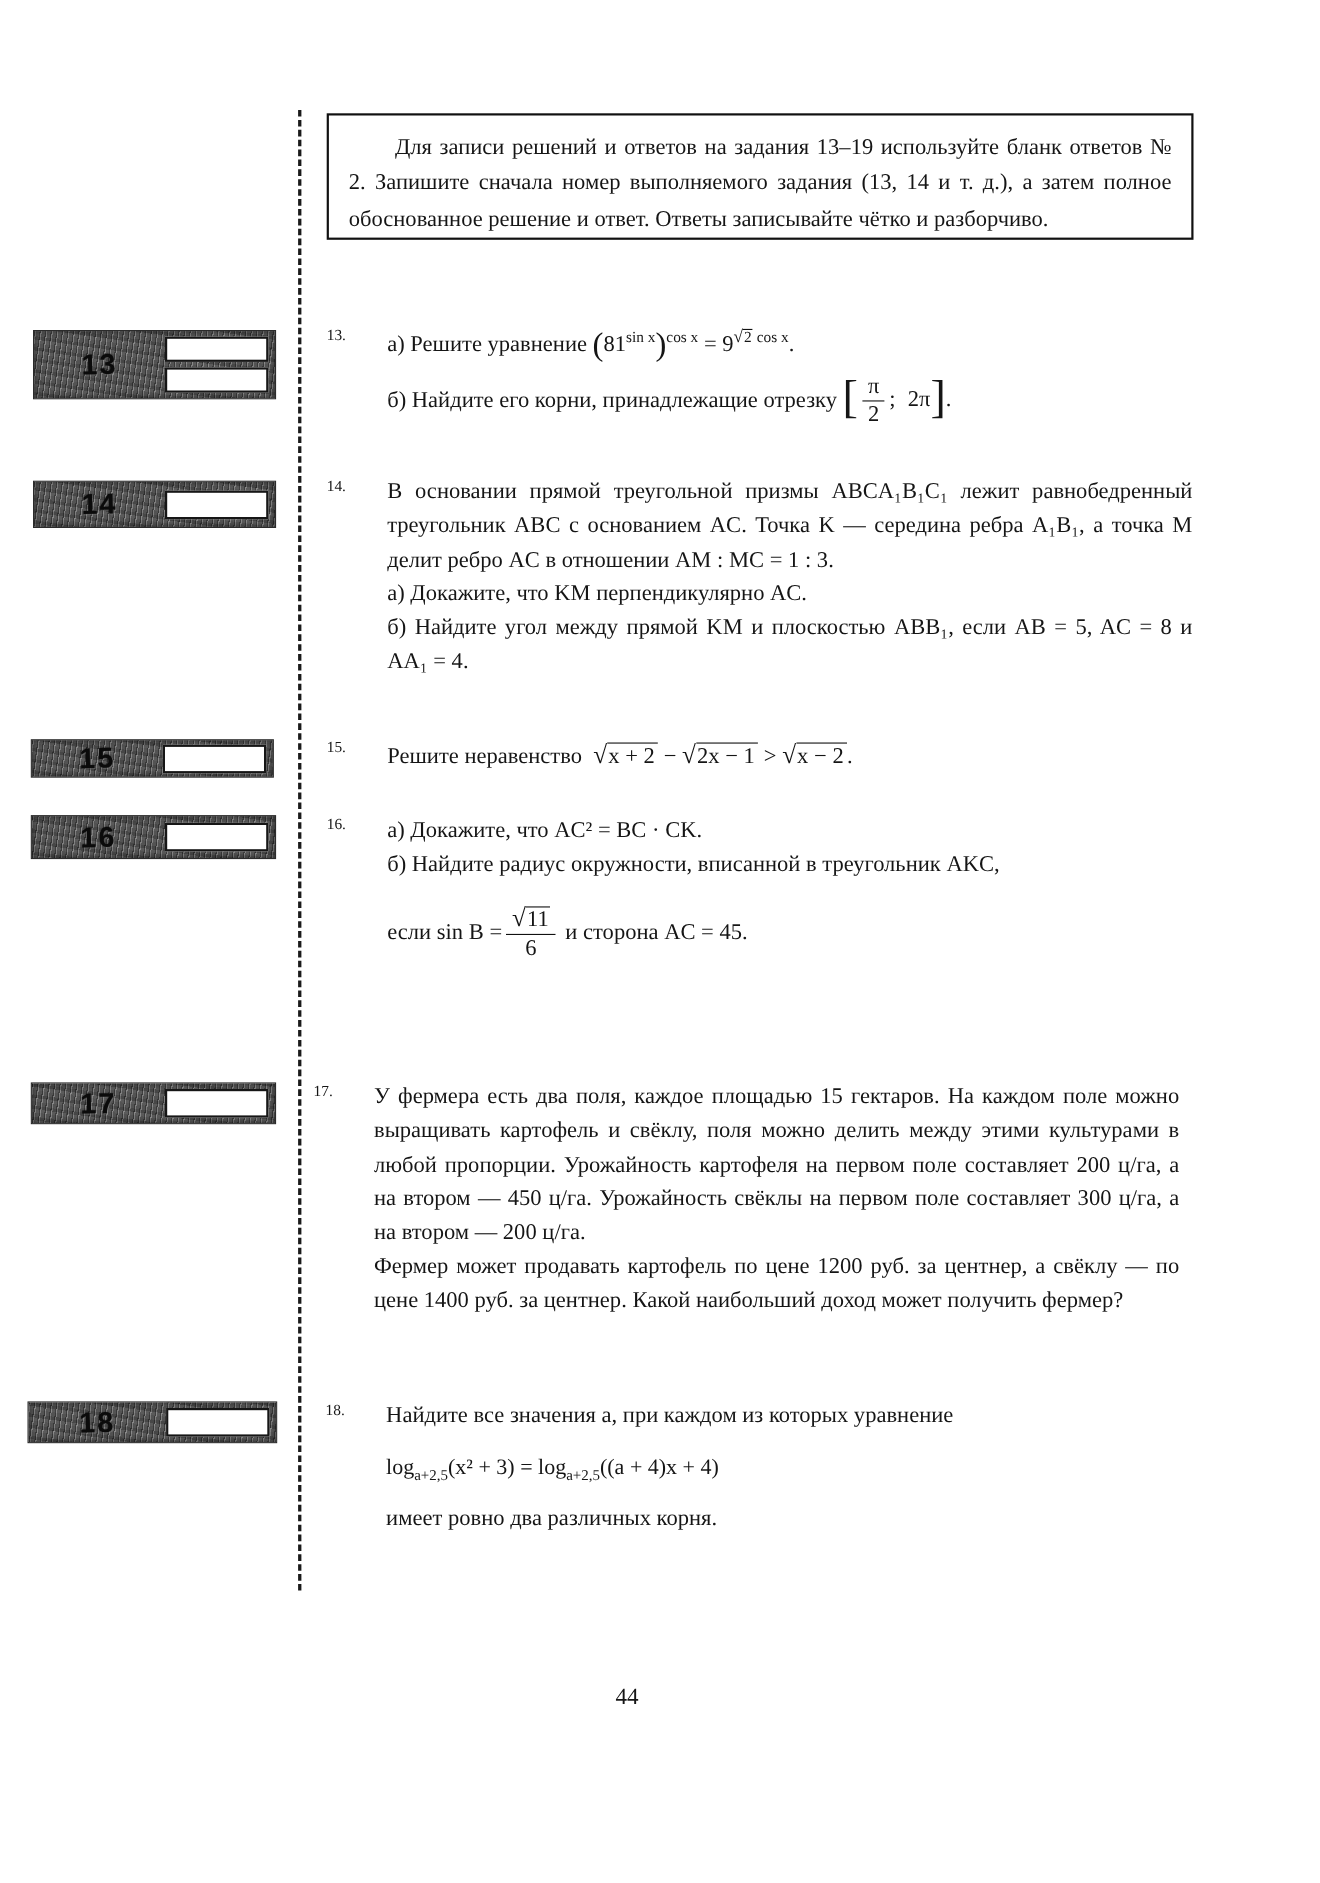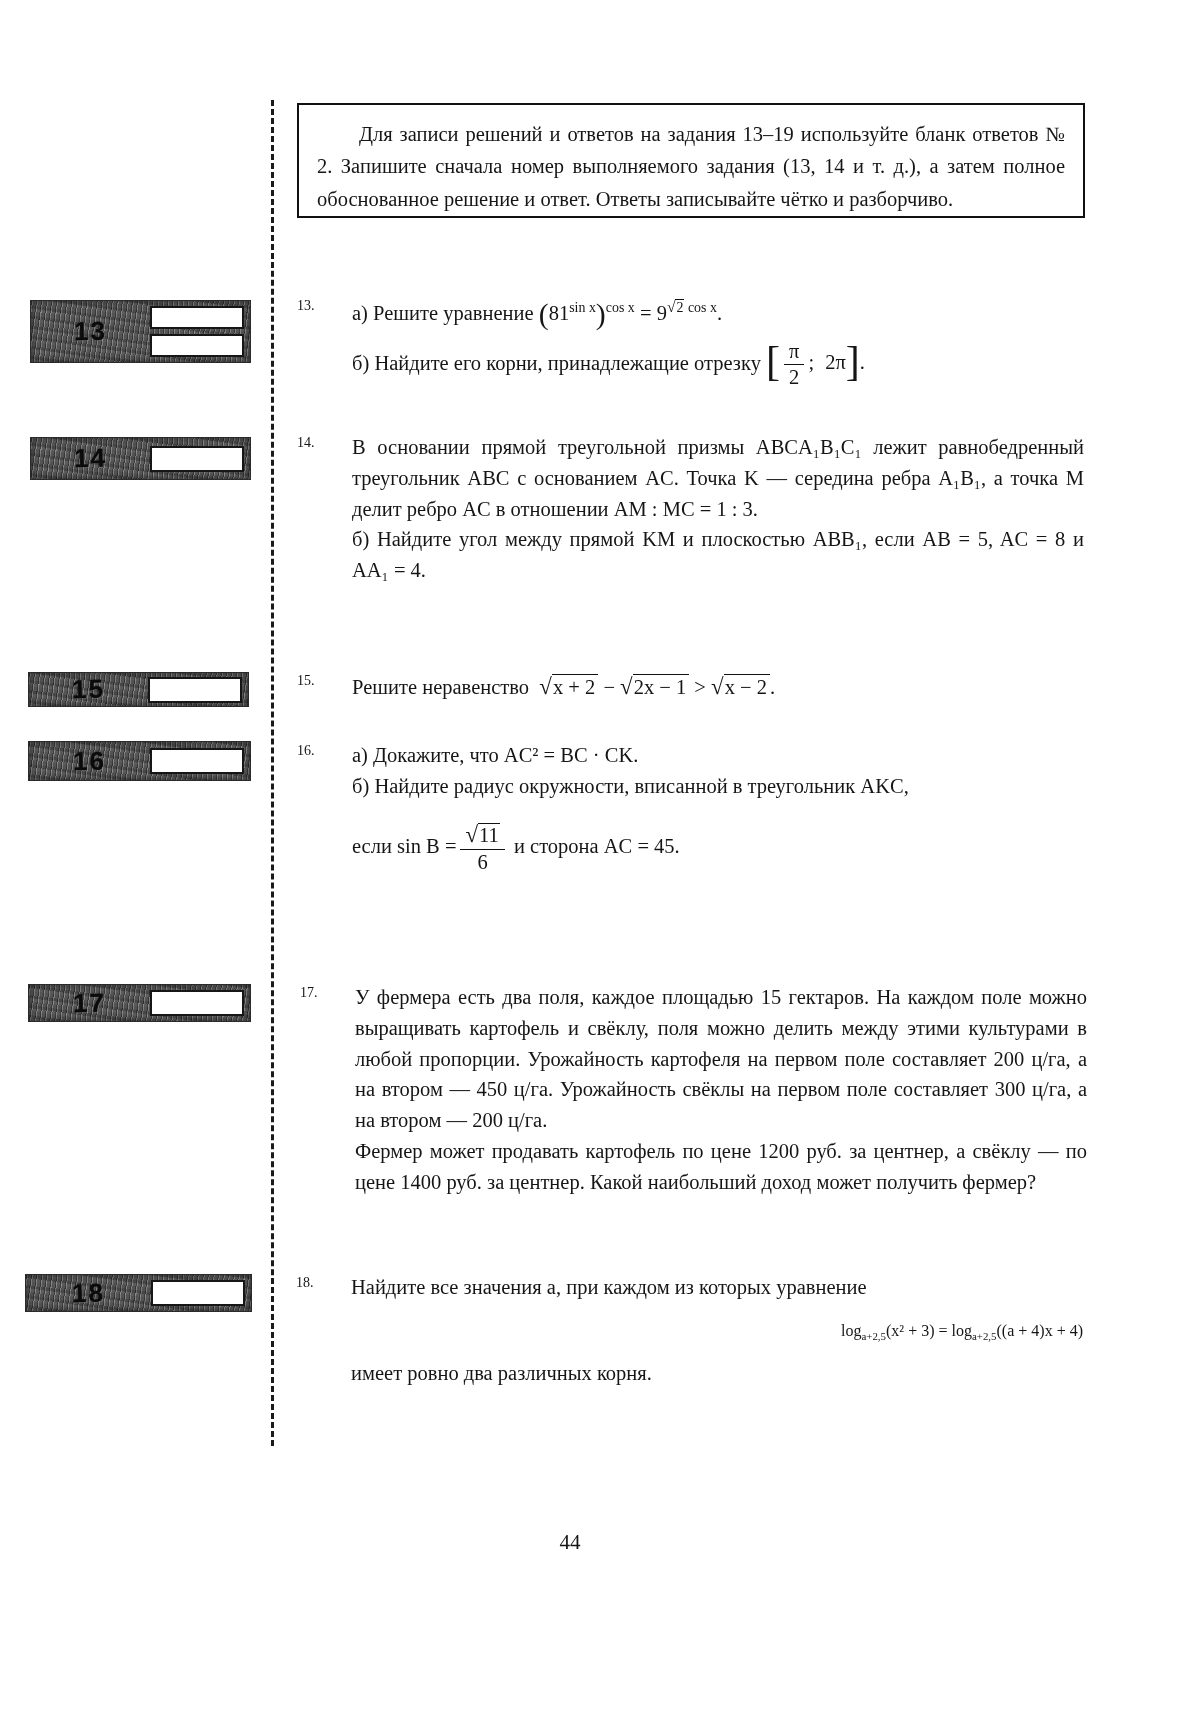--- a/index.html
+++ b/index.html
@@ -28,21 +28,21 @@
   .frac .fd{display:block;border-top:1.8px solid #111;padding:2px 5px 0}
 
   .sqrt{white-space:nowrap}
   .sq-sg{font-size:1.12em}
   .rd{border-top:1.8px solid #111;padding:1px 3px 0 1px}
   .rd2{border-top:1.5px solid #111;padding:0 1px}
 
   .bigp{font-size:1.45em;vertical-align:-.12em;line-height:0}
   .bigbr{font-size:2.05em;vertical-align:-.14em;line-height:0}
 
-  .eqline{text-align:right;margin-top:16px;margin-bottom:14px;font-size:16px}
+  .eqline{text-align:left;margin-top:16px;margin-bottom:14px;font-size:20px}
 
   .mbox{position:absolute;display:flex;align-items:center;border:1px solid #2b2b2b;
         box-sizing:border-box;
         background:
           repeating-linear-gradient(98deg,rgba(15,15,15,.55) 0 1px,rgba(200,200,200,.22) 1px 2px,rgba(55,55,55,.45) 2px 5px),
           repeating-linear-gradient(8deg,#787878 0 3px,#545454 3px 6px,#6a6a6a 6px 10px);
         box-shadow:inset 0 0 7px rgba(0,0,0,.55)}
   .mnum{flex:1;text-align:center;font-family:"Liberation Sans",sans-serif;font-weight:700;
         font-size:26px;color:#0b0b0b;letter-spacing:2px;transform:rotate(-1.2deg);
         text-shadow:0 0 2px rgba(0,0,0,.6),1px 1px 0 rgba(255,255,255,.18)}
@@ -54,21 +54,21 @@
   .mb14{left:30px;top:437px;width:221px;height:43px}
   .mb15{left:28px;top:672px;width:221px;height:35px}
   .mb16{left:28px;top:741px;width:223px;height:40px}
   .mb17{left:28px;top:984px;width:223px;height:38px}
   .mb18{left:25px;top:1274px;width:227px;height:38px}
 
   .t13{left:297px;top:295px}
   .t14{left:297px;top:432px}
   .t15{left:297px;top:670px}
   .t16{left:297px;top:740px}
-  .t17{left:300px;top:982px}
+  .t17{left:285px;top:982px}
   .t18{left:296px;top:1272px}
 
   .pageno{position:absolute;top:1530px;left:0;width:1140px;text-align:center;
           font-weight:400;font-size:21px}
 </style>
 </head>
 <body>
 
 <div class="dash"></div>
 
@@ -122,20 +122,21 @@
         <span style="margin-left:6px">2π</span><span class="bigbr">]</span><span>.</span>
       </span>
     </div>
   </div>
 </div>
 
 <div class="task t14">
   <div class="tnum">14.</div>
   <div class="tbody">
     <div class="row">В основании прямой треугольной призмы ABCA₁B₁C₁ лежит равнобедренный треугольник ABC с основанием AC. Точка K — середина ребра A₁B₁, а точка M делит ребро AC в отношении AM : MC = 1 : 3.</div>
+    <div class="row">а) Докажите, что KM перпендикулярно AC.</div>
     <div class="row">б) Найдите угол между прямой KM и плоскостью ABB₁, если AB = 5, AC = 8 и AA₁ = 4.</div>
   </div>
 </div>
 
 <div class="task t15">
   <div class="tnum">15.</div>
   <div class="tbody">
     <div class="row">
       <span>Решите неравенство</span>&nbsp;
       <span class="mi">

